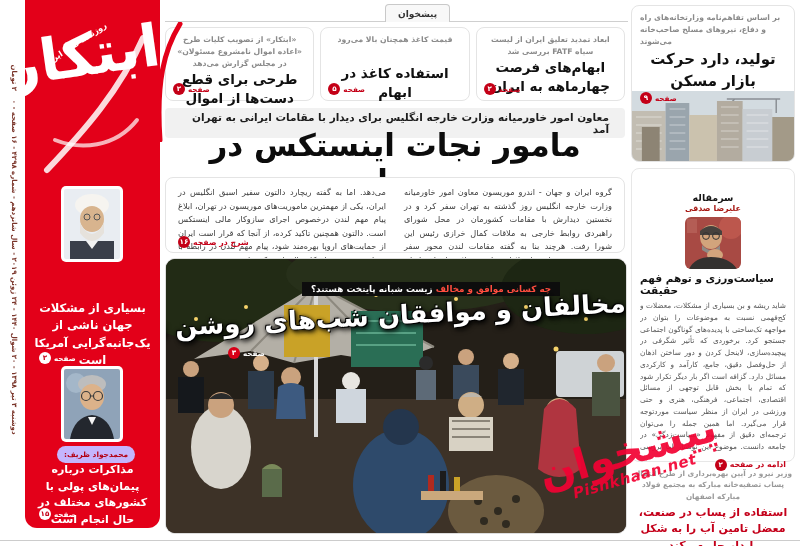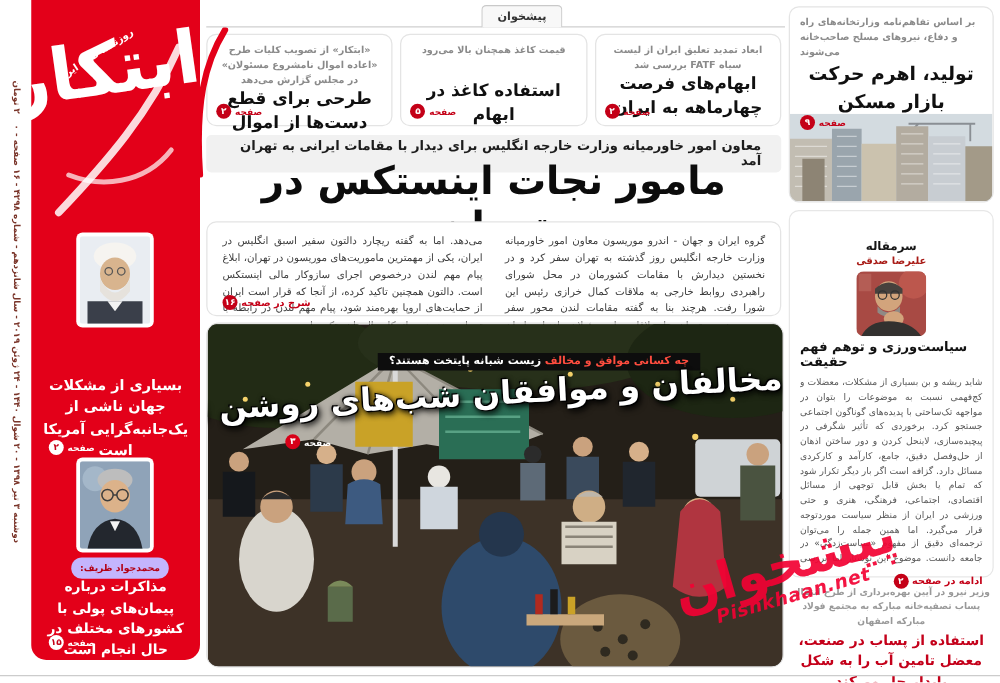--- a/index.html
+++ b/index.html
@@ -268,21 +268,21 @@
     </div>
     <div class="p-head">مخالفان و موافقان شب‌های روشن تهران</div>
     <div class="p-badge badge white">
       <span class="w">صفحه</span>
       <span class="c" style="background:#d80018;color:#fff;">۳</span>
     </div>
   </div>
 
   <div class="housing">
     <div class="h-k">بر اساس تفاهم‌نامه وزارتخانه‌های راه و دفاع، نیروهای مسلح صاحب‌خانه می‌شوند</div>
-    <div class="h-h">تولید، اهرم حرکت بازار مسکن</div>
+    <div class="h-h">تولید، دارد حرکت بازار مسکن</div>
     <div class="h-badge badge red">
       <span class="w">صفحه</span>
       <span class="c">۹</span>
     </div>
     <div class="h-img">
       <svg viewBox="0 0 164 70" preserveAspectRatio="none">
         <rect width="164" height="70" fill="#d3dbe0"></rect>
         <path d="M96 8 H150 M146 8 V22 M104 8 L96 16" stroke="#8a8f94" stroke-width="1.5" fill="none"></path>
         <rect x="0" y="20" width="34" height="50" fill="#c2bdb2"></rect>
         <rect x="34" y="12" width="24" height="58" fill="#9aa5ad"></rect>

